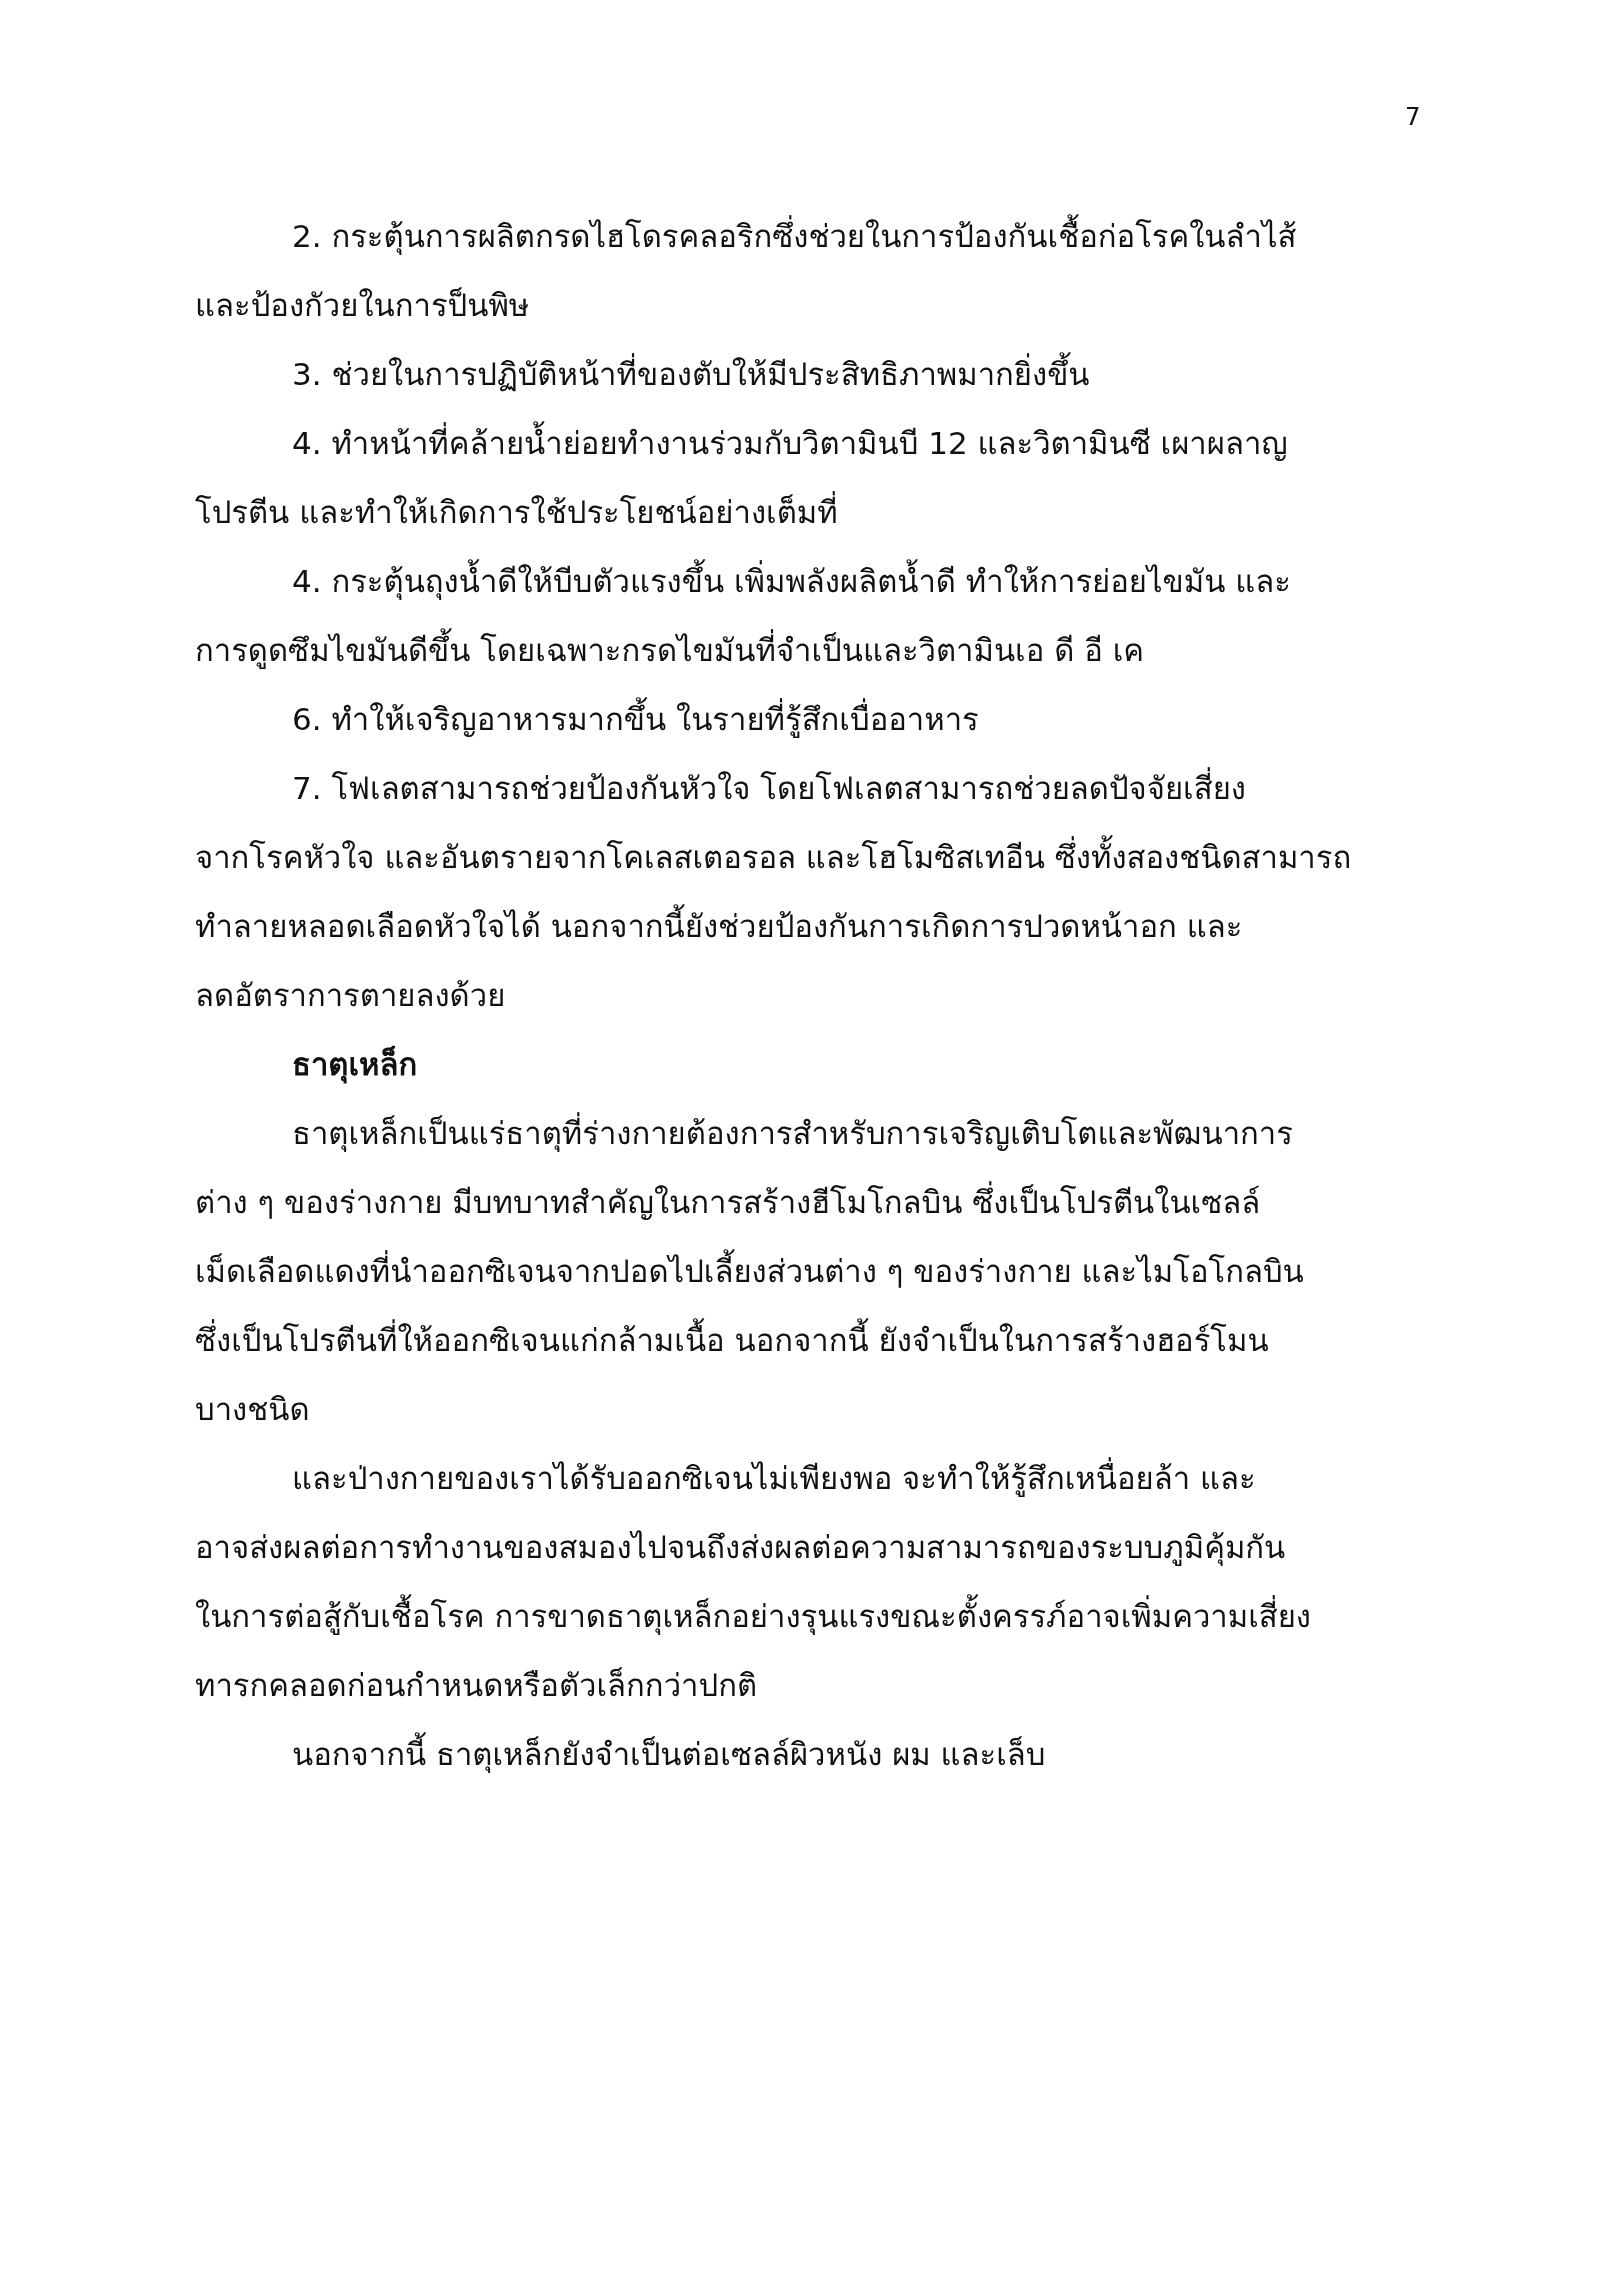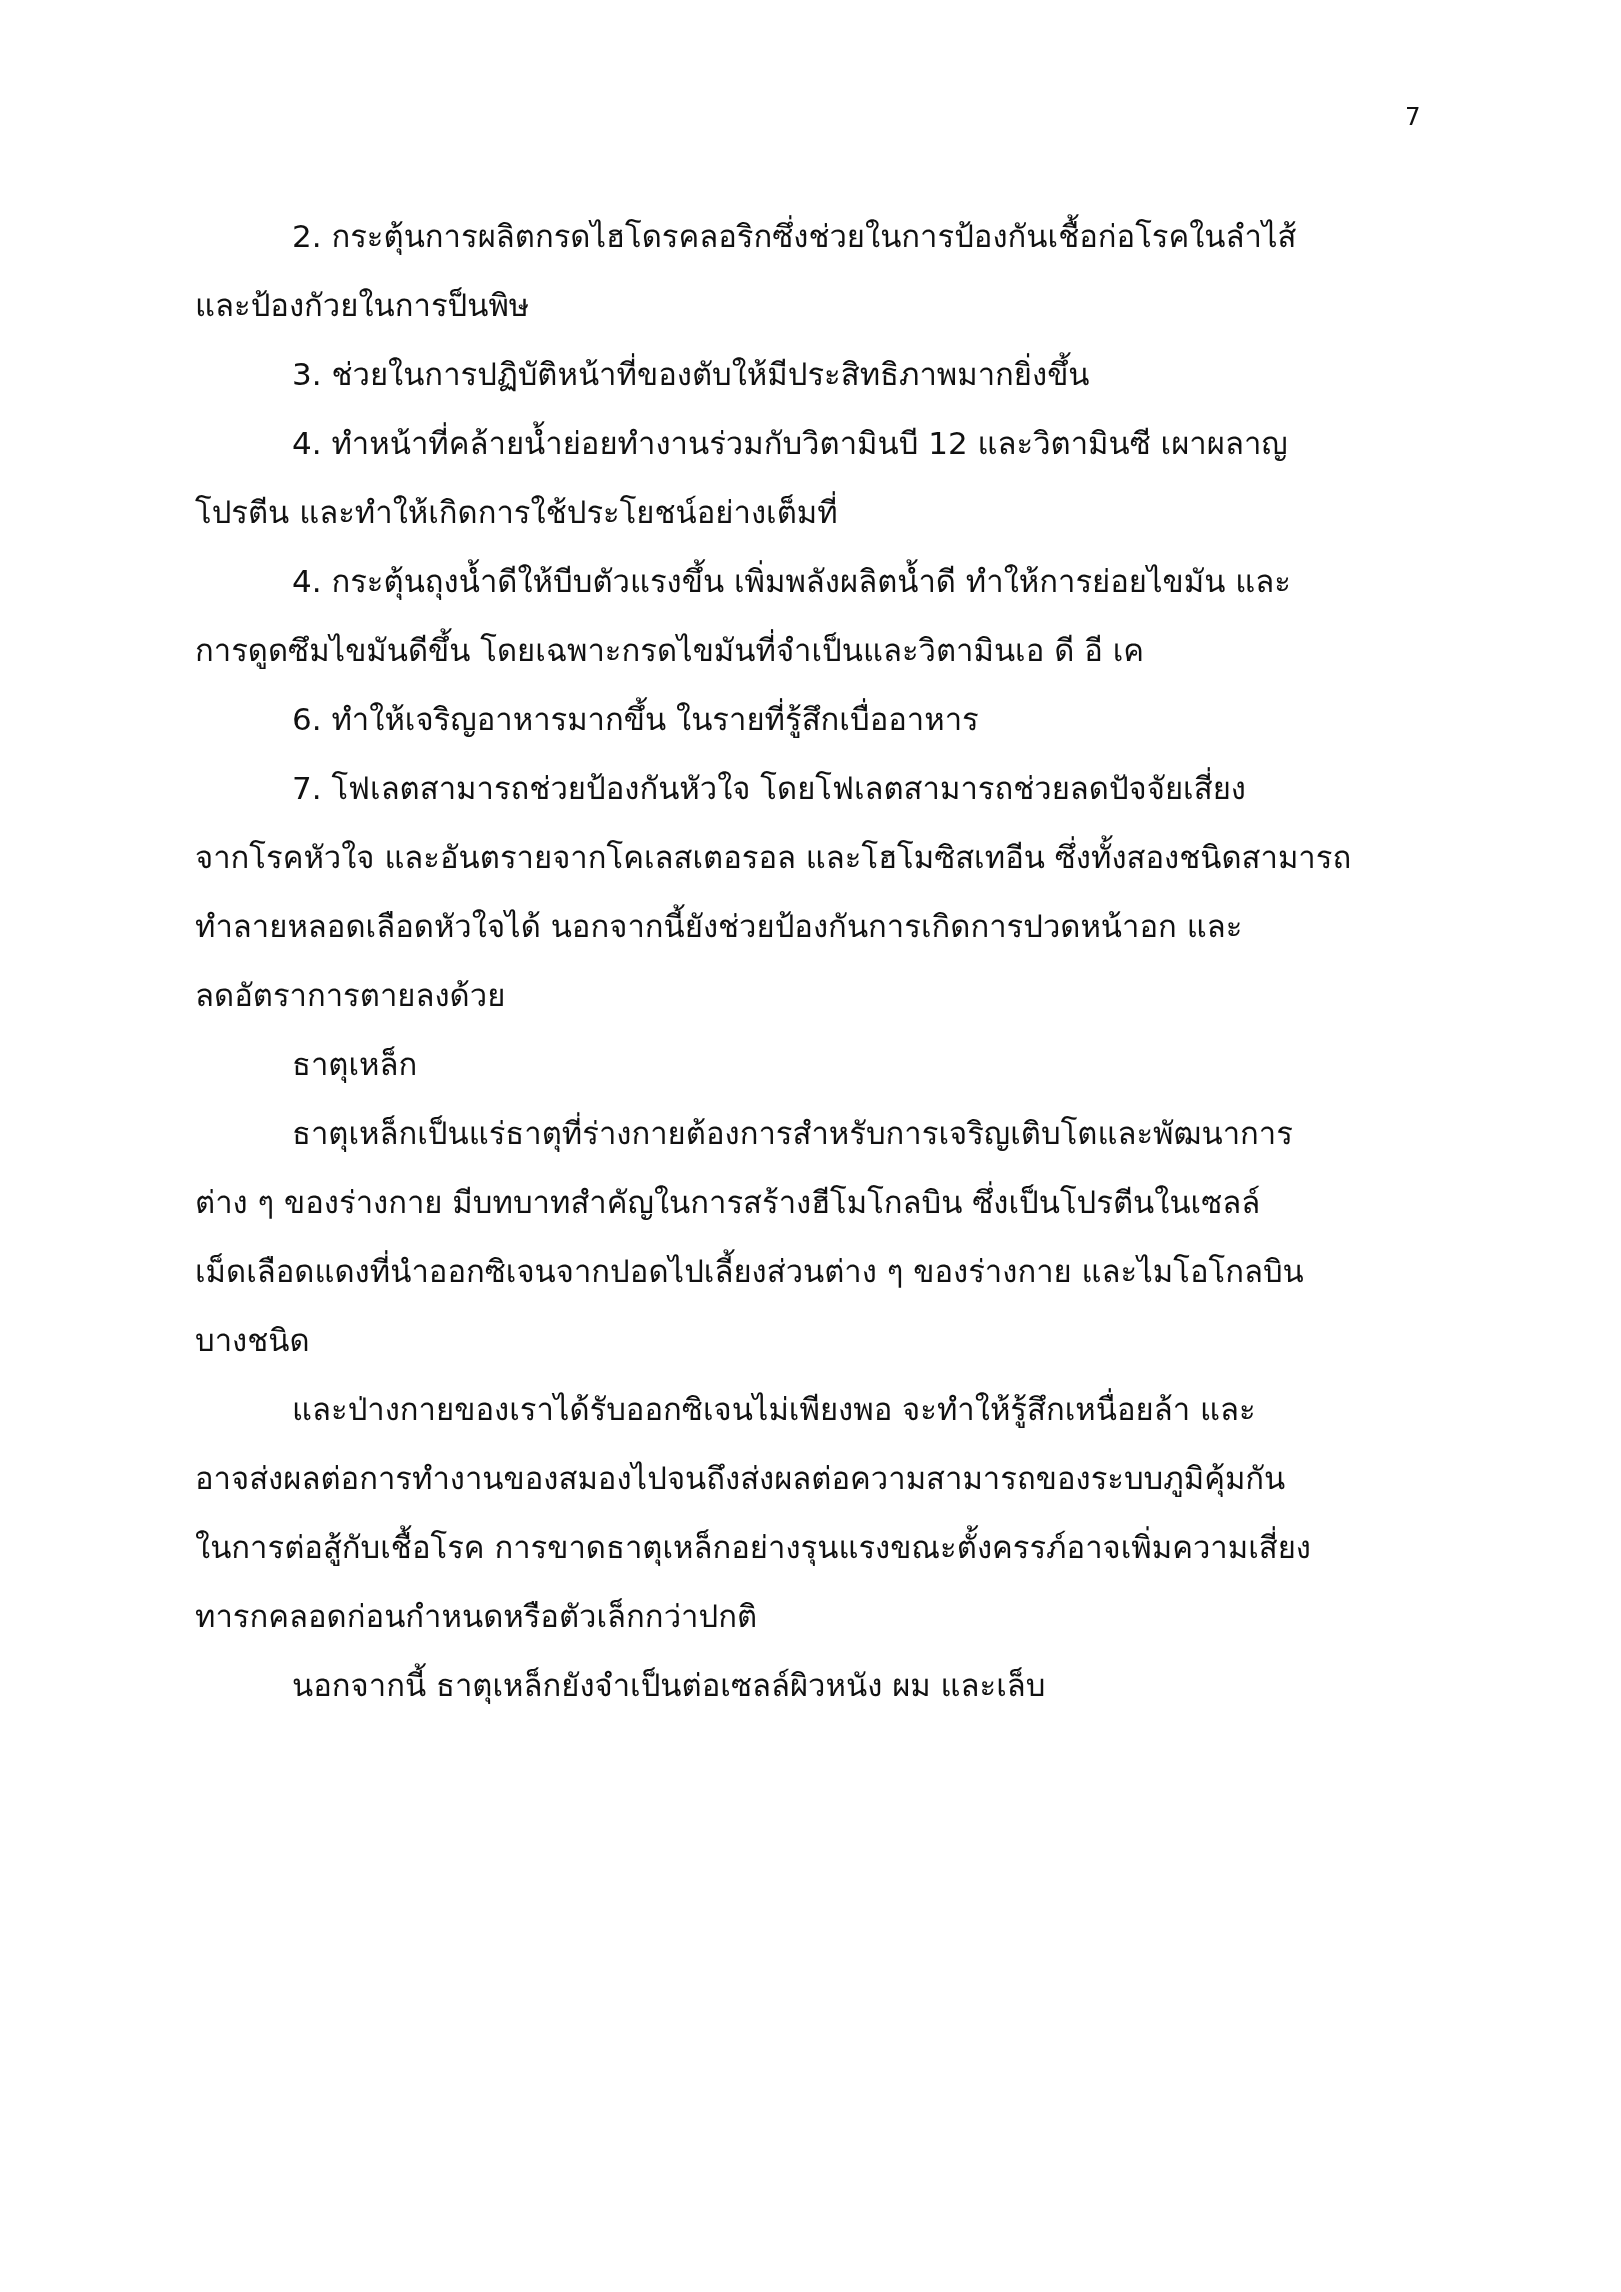--- a/index.html
+++ b/index.html
@@ -32,21 +32,21 @@
       text-align: justify;
       text-justify: inter-character;
     }
     .para {
       margin: 0;
       text-indent: 97px;
     }
     .heading {
       margin: 0;
       padding-left: 97px;
-      font-weight: normal;
+      font-weight: bold;
     }
     .line {
       display: block;
       white-space: nowrap;
     }
   </style>
 </head>
 <body>
 
 <div class="page-number">7</div>
@@ -82,20 +82,21 @@
     <span class="line" style="text-indent:0">ทำลายหลอดเลือดหัวใจได้ นอกจากนี้ยังช่วยป้องกันการเกิดการปวดหน้าอก และ</span>
     <span class="line" style="text-indent:0">ลดอัตราการตายลงด้วย</span>
   </p>
 
   <h2 class="heading" style="font-size:31px; line-height:69px;">ธาตุเหล็ก</h2>
 
   <p class="para">
     <span class="line">ธาตุเหล็กเป็นแร่ธาตุที่ร่างกายต้องการสำหรับการเจริญเติบโตและพัฒนาการ</span>
     <span class="line" style="text-indent:0">ต่าง ๆ ของร่างกาย มีบทบาทสำคัญในการสร้างฮีโมโกลบิน ซึ่งเป็นโปรตีนในเซลล์</span>
     <span class="line" style="text-indent:0">เม็ดเลือดแดงที่นำออกซิเจนจากปอดไปเลี้ยงส่วนต่าง ๆ ของร่างกาย และไมโอโกลบิน</span>
+    <span class="line" style="text-indent:0">ซึ่งเป็นโปรตีนที่ให้ออกซิเจนแก่กล้ามเนื้อ นอกจากนี้ ยังจำเป็นในการสร้างฮอร์โมน</span>
     <span class="line" style="text-indent:0">บางชนิด</span>
   </p>
 
   <p class="para">
     <span class="line">และป่างกายของเราได้รับออกซิเจนไม่เพียงพอ จะทำให้รู้สึกเหนื่อยล้า และ</span>
     <span class="line" style="text-indent:0">อาจส่งผลต่อการทำงานของสมองไปจนถึงส่งผลต่อความสามารถของระบบภูมิคุ้มกัน</span>
     <span class="line" style="text-indent:0">ในการต่อสู้กับเชื้อโรค การขาดธาตุเหล็กอย่างรุนแรงขณะตั้งครรภ์อาจเพิ่มความเสี่ยง</span>
     <span class="line" style="text-indent:0">ทารกคลอดก่อนกำหนดหรือตัวเล็กกว่าปกติ</span>
   </p>
 

